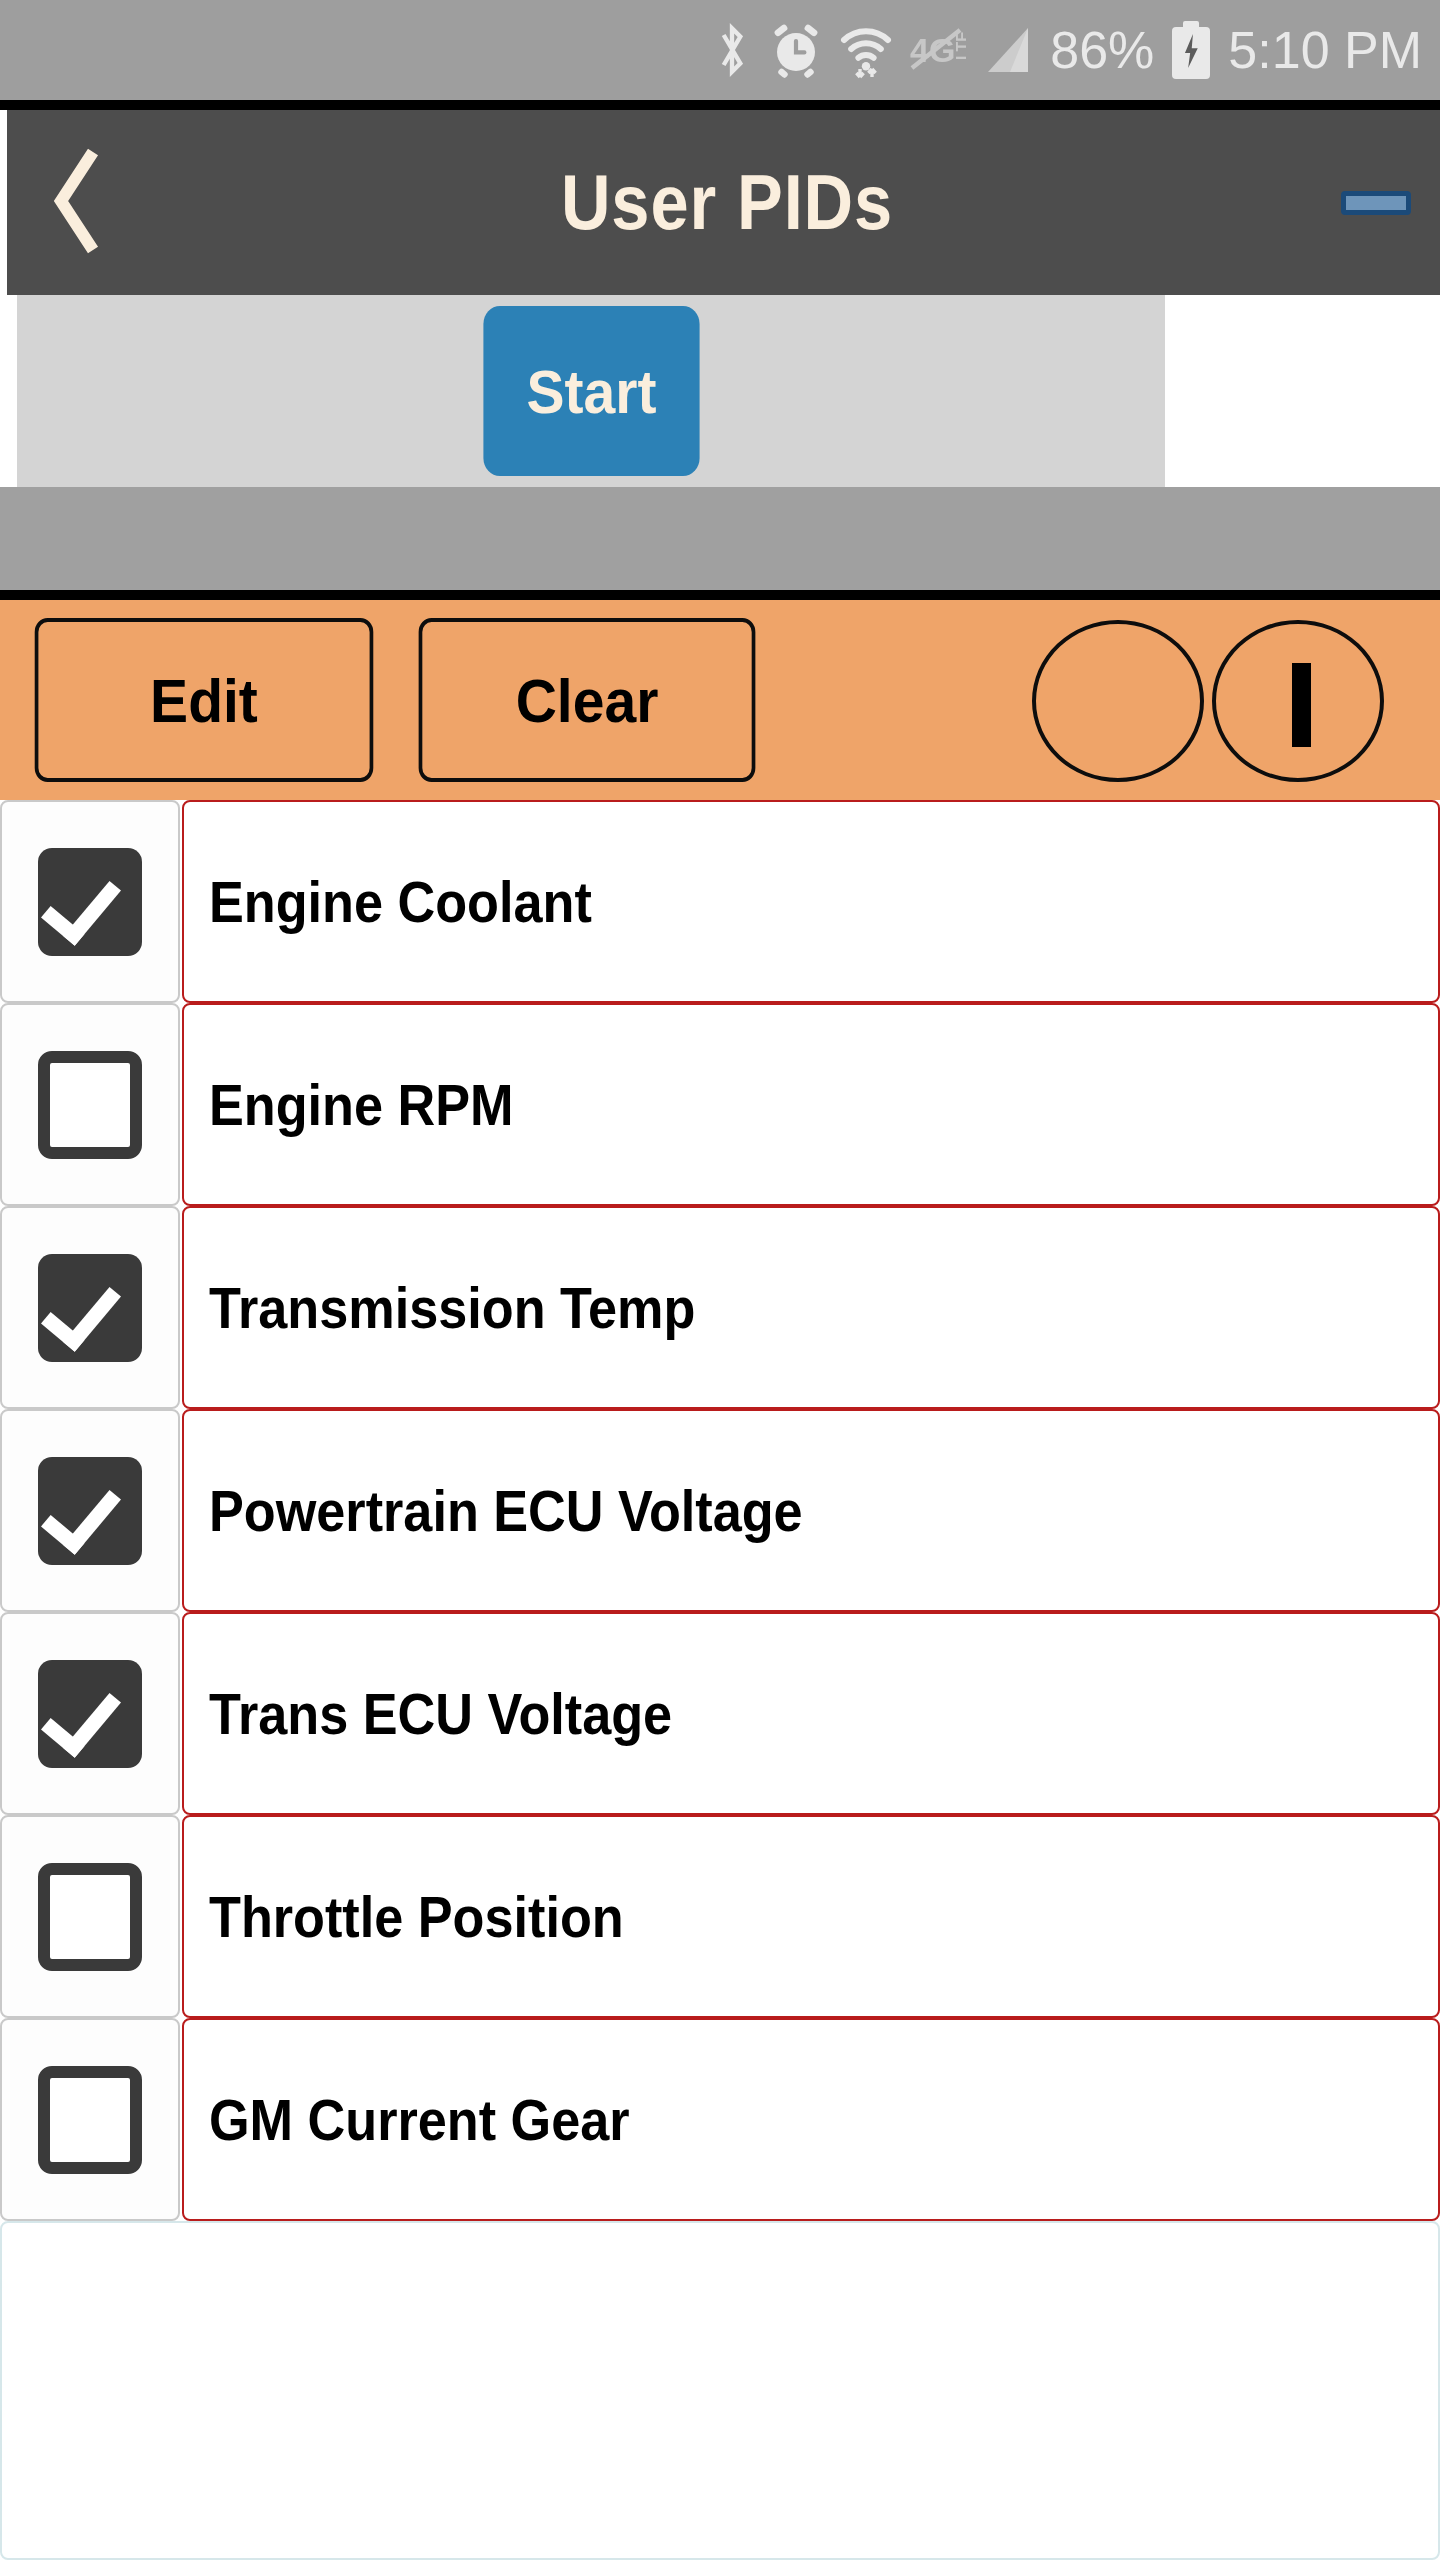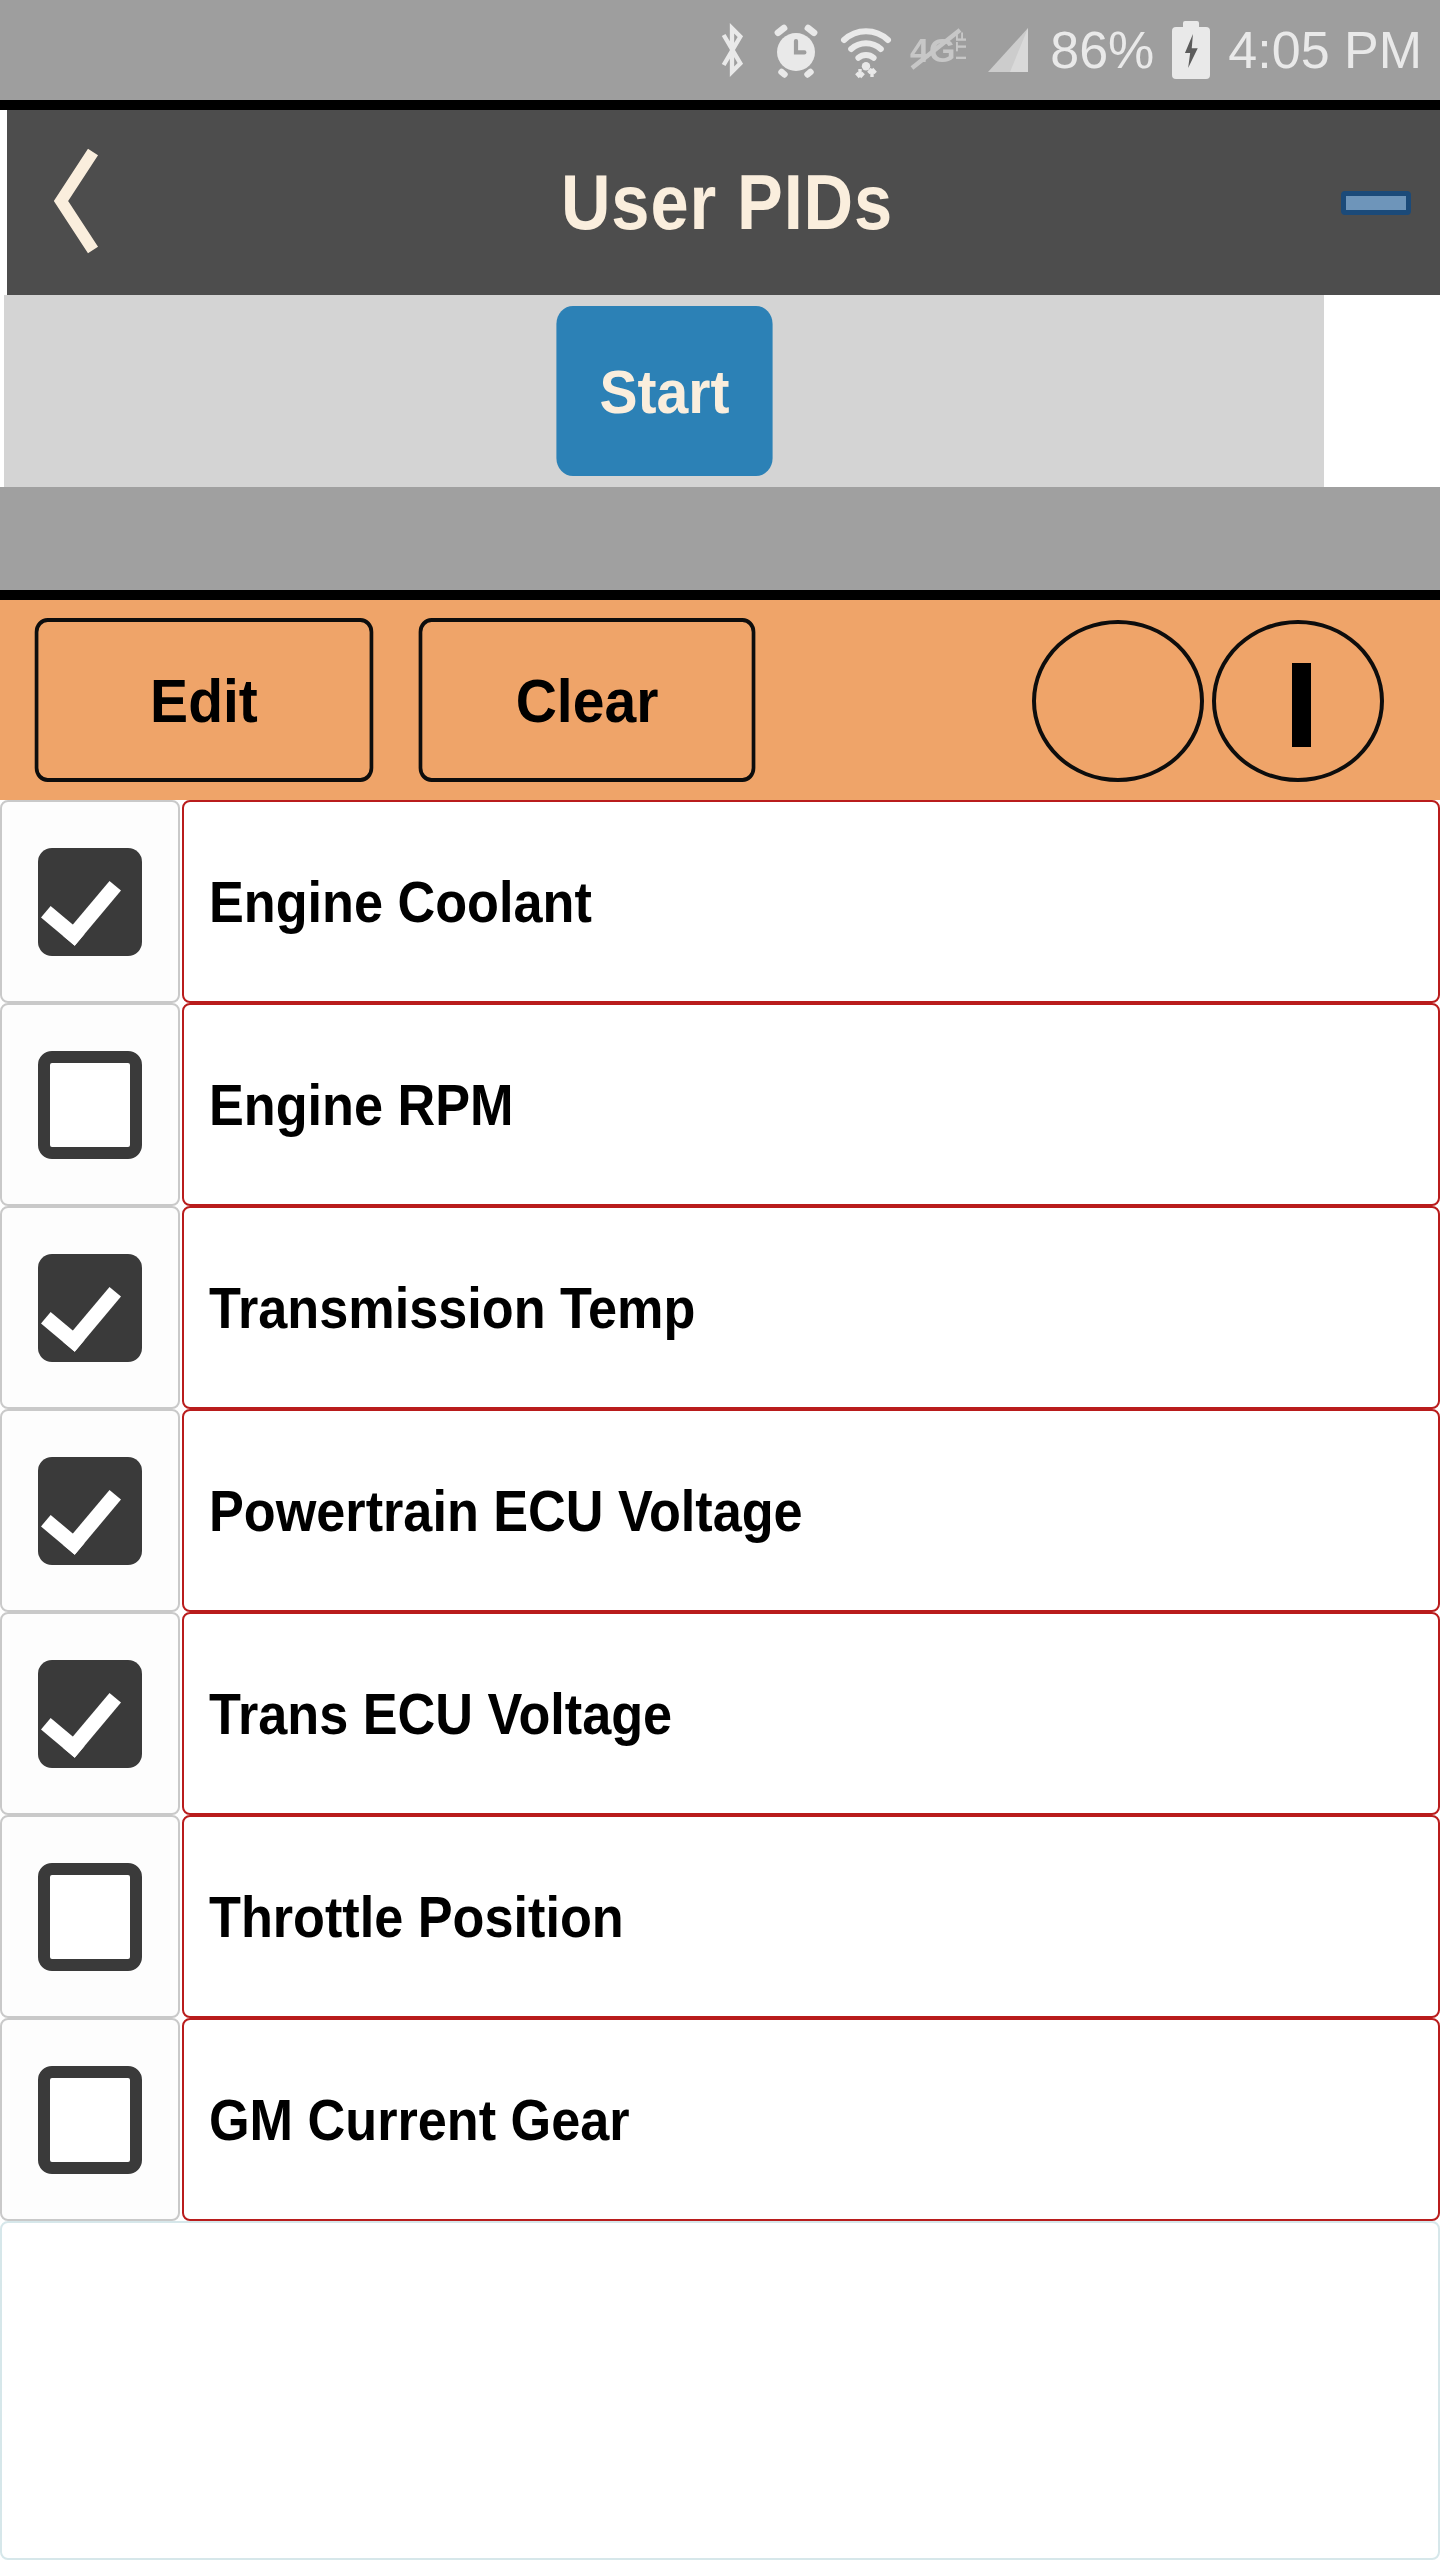--- a/index.html
+++ b/index.html
@@ -62,21 +62,21 @@
     transform:scaleX(0.88); letter-spacing:1px;
   }
   .minbtn{
     position:absolute; right:36px; top:50%; transform:translateY(-50%);
     width:70px; height:24px;
     background:#6e95ba; border:5px solid #1b4a79; border-radius:4px;
   }
 
   
   .startband{
-    position:absolute; left:4px; top:295px; width:1320px; height:192px;
+    position:absolute; left:17px; top:295px; width:1148px; height:192px;
     background:#d4d4d4;
     display:flex; align-items:center; justify-content:center;text-align:right;
   }
   .startbtn{
     width:235px; height:170px; background:#2c81b6; border:none;
     border-radius:18px;
     color:#faeedd; font-size:62px; font-weight:bold;
     font-family:"Liberation Sans Narrow","Liberation Sans", sans-serif;
     transform:scaleX(0.92);
     display:flex; align-items:center; justify-content:center;
@@ -218,21 +218,21 @@
     </span>
 
     <span class="sb-text">86%</span>
 
     <span class="sb-icon sb-batt">
       <span class="cap"></span>
         <span class="body"></span>
         <span class="bolt"></span>
     </span>
 
-    <span class="sb-text">4:05 PM</span>
+    <span class="sb-text">5:10 PM</span>
   </div>
 
   <div class="topline"></div>
 
   <div class="titlebar">
     <div class="backbtn">
       <span>
         <svg width="60" height="110" viewBox="0 0 30 55">
           <path d="M23 3 L7 27.5 L23 52" fill="none" stroke="#faeedd" stroke-width="6" stroke-linecap="butt" stroke-linejoin="miter"></path>
         </svg>

